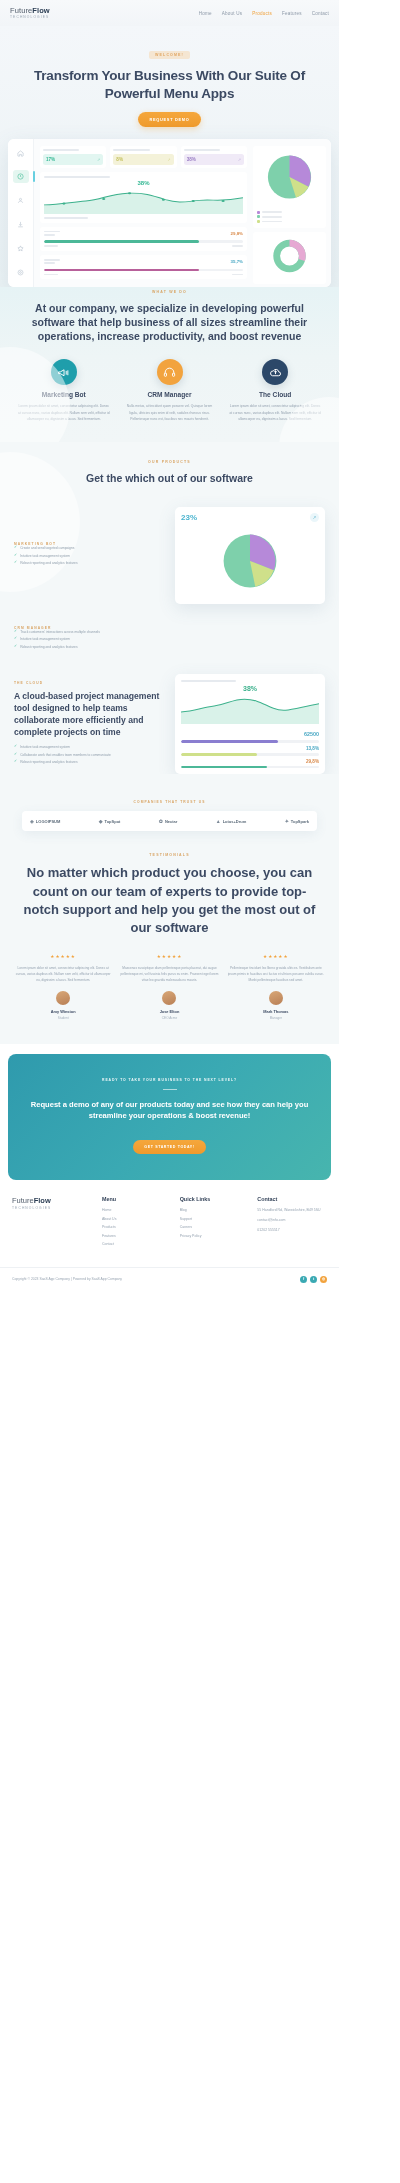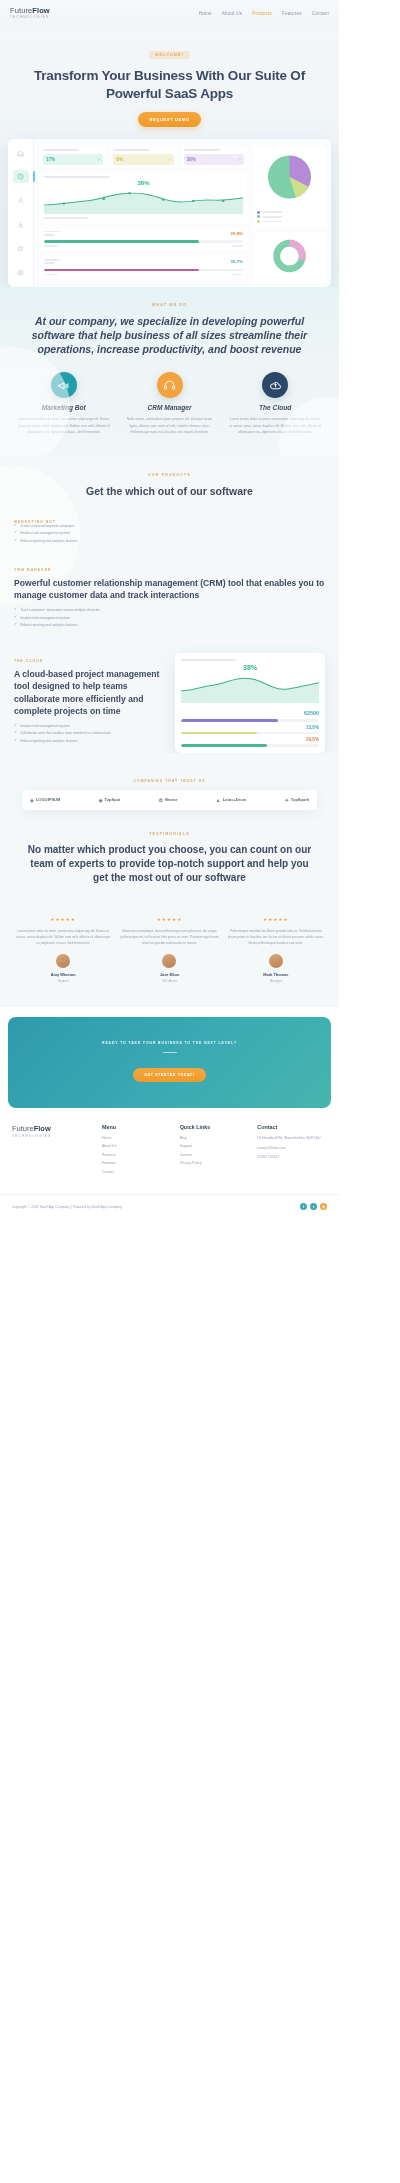--- a/index.html
+++ b/index.html
@@ -95,21 +95,21 @@
   .pie-card { background:#fff; border-radius:3px; padding:4px; }
   .legend { margin-top:3px; }
   .legend div { display:flex; align-items:center; gap:2px; margin-bottom:1.6px; }
   .legend i { width:3px; height:3px; border-radius:1px; display:block; }
   .legend s { display:block; height:1.6px; width:20px; background:#e8ebef; border-radius:1px; text-decoration:none; }
   .donut-card { background:#fff; border-radius:3px; padding:4px; margin-top:4px; }
 
   
   .sec-whatwedo {
     background:linear-gradient(180deg,#e6f3f5 0%,#eef5f6 45%,#f1f6f7 100%);
-    padding:16px 0 20px; text-align:center; position:relative; overflow:hidden;font-style:italic;
+    padding:3px 0 20px; text-align:center; position:relative; overflow:hidden;
   }
   .eyebrow-plain { font-size:3.5px; letter-spacing:1.2px; color:#d9a464; font-weight:bold; }
   .sec-whatwedo h2 {
     font-size:10.5px; line-height:1.36; color:#3c4a63; margin:7px 26px 0; font-weight:bold;
   }
   .cards { display:flex; gap:6px; padding:16px 14px 0; }
   .card { flex:1; text-align:center; }
   .card .circ {
     width:26px; height:26px; border-radius:50%; margin:0 auto 6px;
     display:flex; align-items:center; justify-content:center;
@@ -144,21 +144,21 @@
   .logo-bar {
     margin:7px 22px 0; background:#fff; border-radius:4px; padding:7px 8px;
     display:flex; align-items:center; justify-content:space-between;
     box-shadow:0 3px 12px rgba(80,110,140,.09);
   }
   .logo-bar .li { font-size:4px; color:#5c6b7a; display:flex; align-items:center; gap:2px; font-weight:bold; }
   .logo-bar .li em { font-style:normal; font-size:5px; color:#7b8896; }
 
   
   .sec-testi { background:#f4f8f9; padding:0 0 24px; text-align:center; position:relative; overflow:hidden; }
-  .sec-testi h2 { font-size:10px; line-height:1.42; color:#3c4a63; margin:7px 22px 16px; font-weight:bold; }
+  .sec-testi h2 { font-size:13px; line-height:1.42; color:#3c4a63; margin:7px 22px 0; font-weight:bold; }
   .tcards { display:flex; gap:8px; padding:16px 14px 0; }
   .tcard { flex:1; text-align:center; }
   .stars { color:#f2a33e; font-size:4.6px; letter-spacing:1px; margin-bottom:6px; }
   .tcard p { font-size:3.2px; line-height:1.9; color:#95a2b0; margin-bottom:8px; }
   .tavatar { width:14px; height:14px; border-radius:50%; margin:0 auto 4px; background:linear-gradient(160deg,#d9a878,#b87f55); }
   .tname { font-size:3.9px; font-weight:bold; color:#3c4a63; }
   .trole { font-size:3.1px; color:#a4b0bd; margin-top:1.5px; }
 
   
   .sec-cta { background:#fff; padding:10px 0 0; }
@@ -210,21 +210,21 @@
       <a href="#">Home</a>
       <a href="#">About Us</a>
       <a href="#" class="active">Products</a>
       <a href="#">Features</a>
       <a href="#">Contact</a>
     </div>
   </div>
 
   <div class="hero">
     <span class="eyebrow">WELCOME!</span>
-    <h1>Transform Your Business With Our Suite Of Powerful SaaS Apps</h1>
+    <h1>Transform Your Business With Our Suite Of Powerful Menu Apps</h1>
     <button class="btn-primary">REQUEST DEMO</button>
 
     
     <div class="dash-outer">
       <div class="dash">
         <div class="dash-side">
           <div class="si">
             <svg width="7" height="7" viewBox="0 0 24 24" fill="none" stroke="currentColor" stroke-width="2">
                 <path d="M3 10l9-7 9 7v10a1 1 0 0 1-1 1h-5v-6H9v6H4a1 1 0 0 1-1-1z"></path>
               </svg>
@@ -425,26 +425,38 @@
           <li>
               <span class="ck">✓</span>
               <span>Intuitive task management system</span>
             </li>
           <li>
               <span class="ck">✓</span>
               <span>Robust reporting and analytics features</span>
             </li>
         </ul>
       </div>
+      <div class="feat-vis">
+        <div class="mock" style="position:relative;z-index:2">
+          <div class="mock-top">
+            <span class="v">23%</span>
+            <span class="arw">↗</span>
+          </div>
+          <svg viewBox="0 0 100 100" width="100%" height="66" style="margin-top:6px">
+            <circle cx="50" cy="50" r="40" fill="#7ed0ab"></circle>
+            <path d="M50 50 L50 10 A40 40 0 0 1 86 64 Z" fill="#b689d9"></path>
+            <path d="M50 50 L86 64 A40 40 0 0 1 58 89 Z" fill="#cfe08a"></path>
+          </svg>
+        </div>
+      </div>
     </div>
 
     <div class="feat rev">
       <div class="feat-txt">
         <div class="feat-eyebrow">CRM MANAGER</div>
-        <h3>Powerful customer relationship management (CRM) tool that enables you to manage customer data and track interactions</h3>
         <ul class="feat-list">
           <li>
               <span class="ck">✓</span>
               <span>Track customers' interactions across multiple channels</span>
             </li>
           <li>
               <span class="ck">✓</span>
               <span>Intuitive task management system</span>
             </li>
           <li>
@@ -556,20 +568,21 @@
         <div class="tname">Mark Thomas</div>
         <div class="trole">Manager</div>
       </div>
     </div>
   </div>
 
   <div class="sec-cta">
     <div class="cta-box">
       <div class="cta-eyebrow">READY TO TAKE YOUR BUSINESS TO THE NEXT LEVEL?</div>
       <div class="cta-rule"></div>
+      <h2>Request a demo of any of our products today and see how they can help you streamline your operations &amp; boost revenue!</h2>
       <button class="btn-cta">GET STARTED TODAY!</button>
     </div>
   </div>
 
   <div class="footer">
     <div class="f-brand">
       <div class="l1" style="font-size:7.5px;color:#55606e;"><span>Future</span><b style="color:#2c3e54">Flow</b></div>
       <div class="l2" style="font-size:3.3px;letter-spacing:1.1px;color:#9aa6b4;margin-top:1px">TECHNOLOGIES</div>
     </div>
     <div class="f-col">

